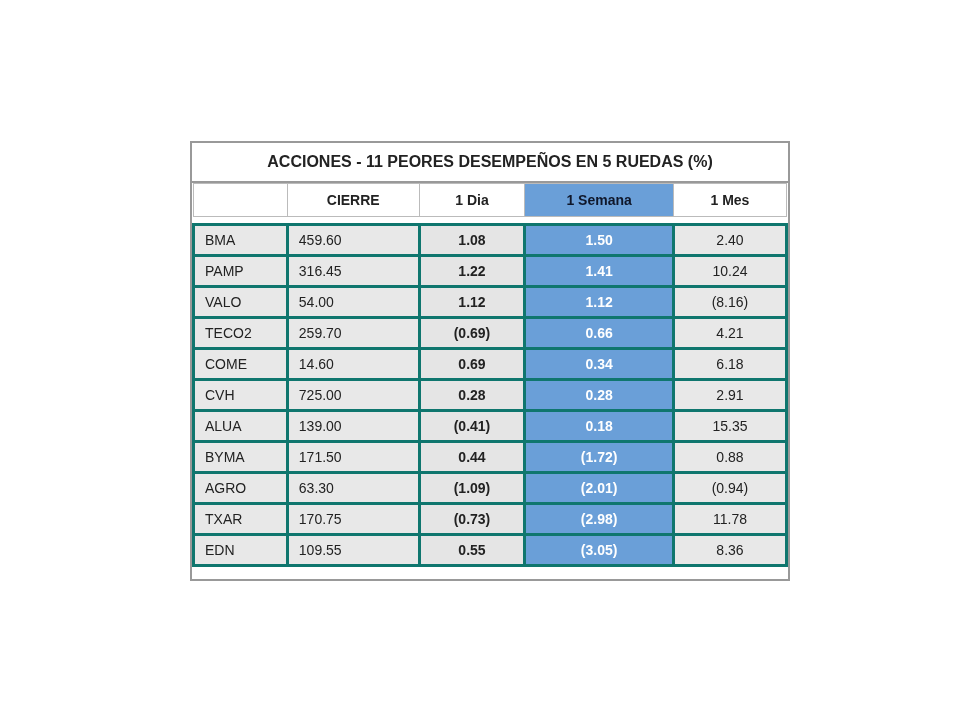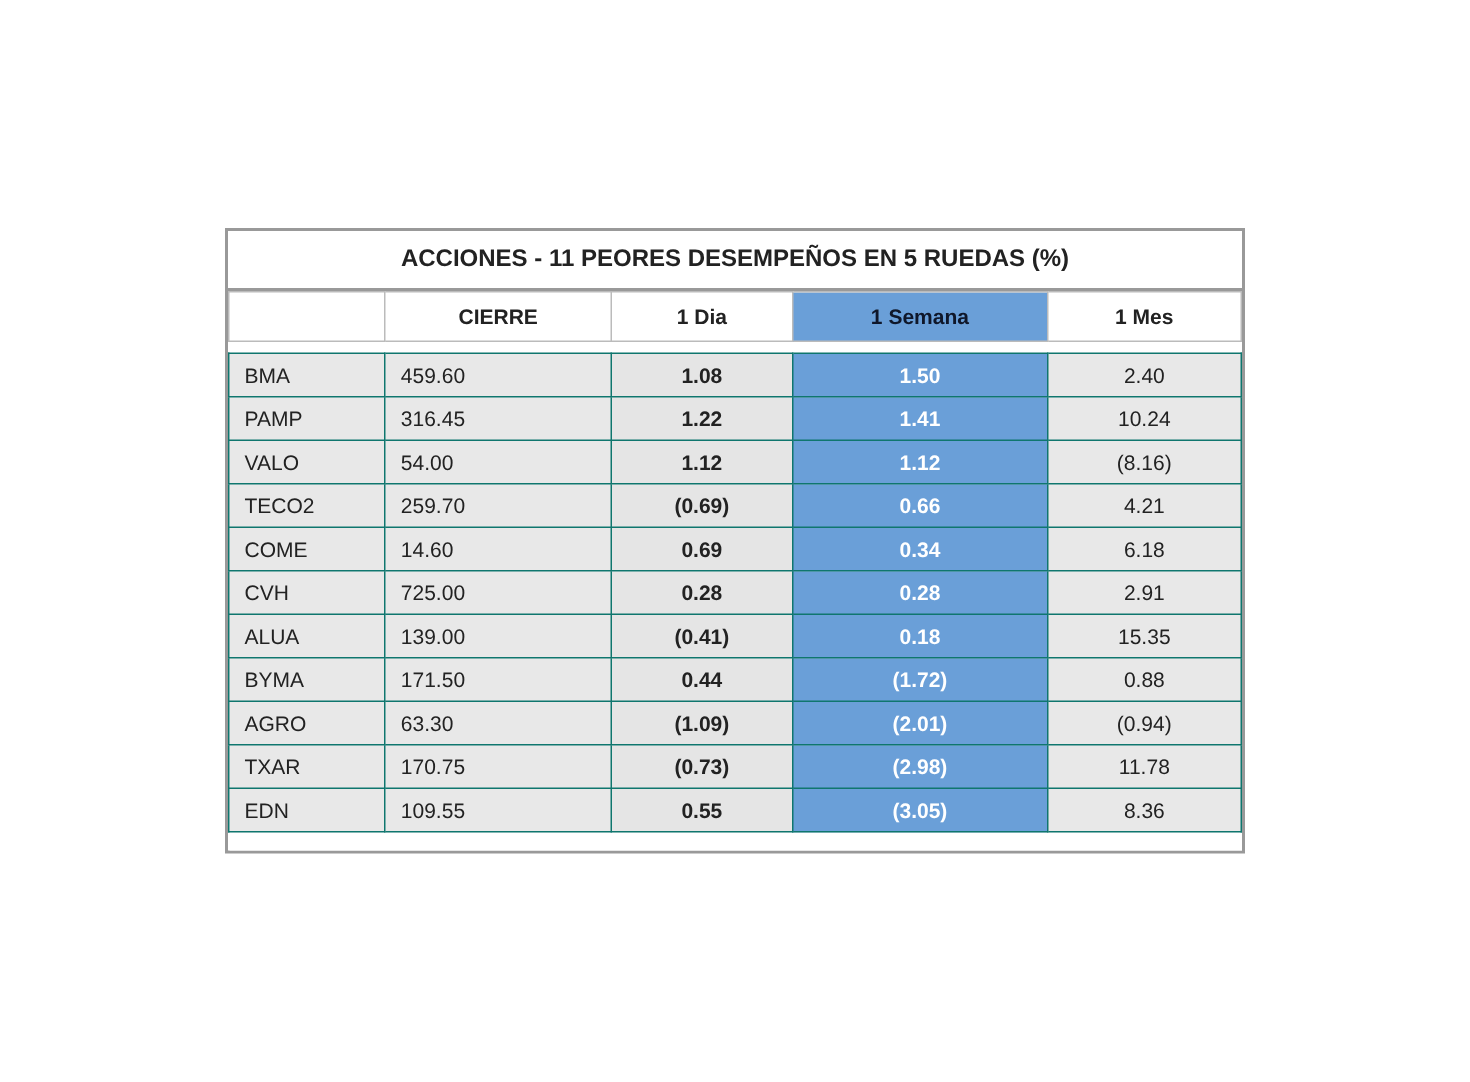--- a/index.html
+++ b/index.html
@@ -6,21 +6,21 @@
     body {
       background: #ffffff;
       display: flex;
       justify-content: center;
       align-items: center;
       min-height: 100vh;
       font-family: Arial, sans-serif;
     }
     .table-wrapper {
       border: 2px solid #999;
-      width: 680px;
+      width: 600px;
     }
     .table-title {
       text-align: center;
       font-weight: bold;
       font-size: 16px;
       padding: 10px;
       border-bottom: 2px solid #999;
       background: #ffffff;
       color: #222;
     }
@@ -43,21 +43,21 @@
     }
     thead tr th.ticker-header {
       background: #ffffff;
     }
     .spacer-row td {
       height: 8px;
       border: none;
       background: #ffffff;
     }
     tbody tr td {
-      border: 1px solid #0f766e;
+      border: 3px solid #0f766e;
       padding: 6px 10px;
       font-size: 14px;
       color: #222;
     }
     tbody tr td.ticker-cell {
       background: #e8e8e8;
       font-weight: normal;
       color: #222;
     }
     tbody tr td.cierre-cell {

